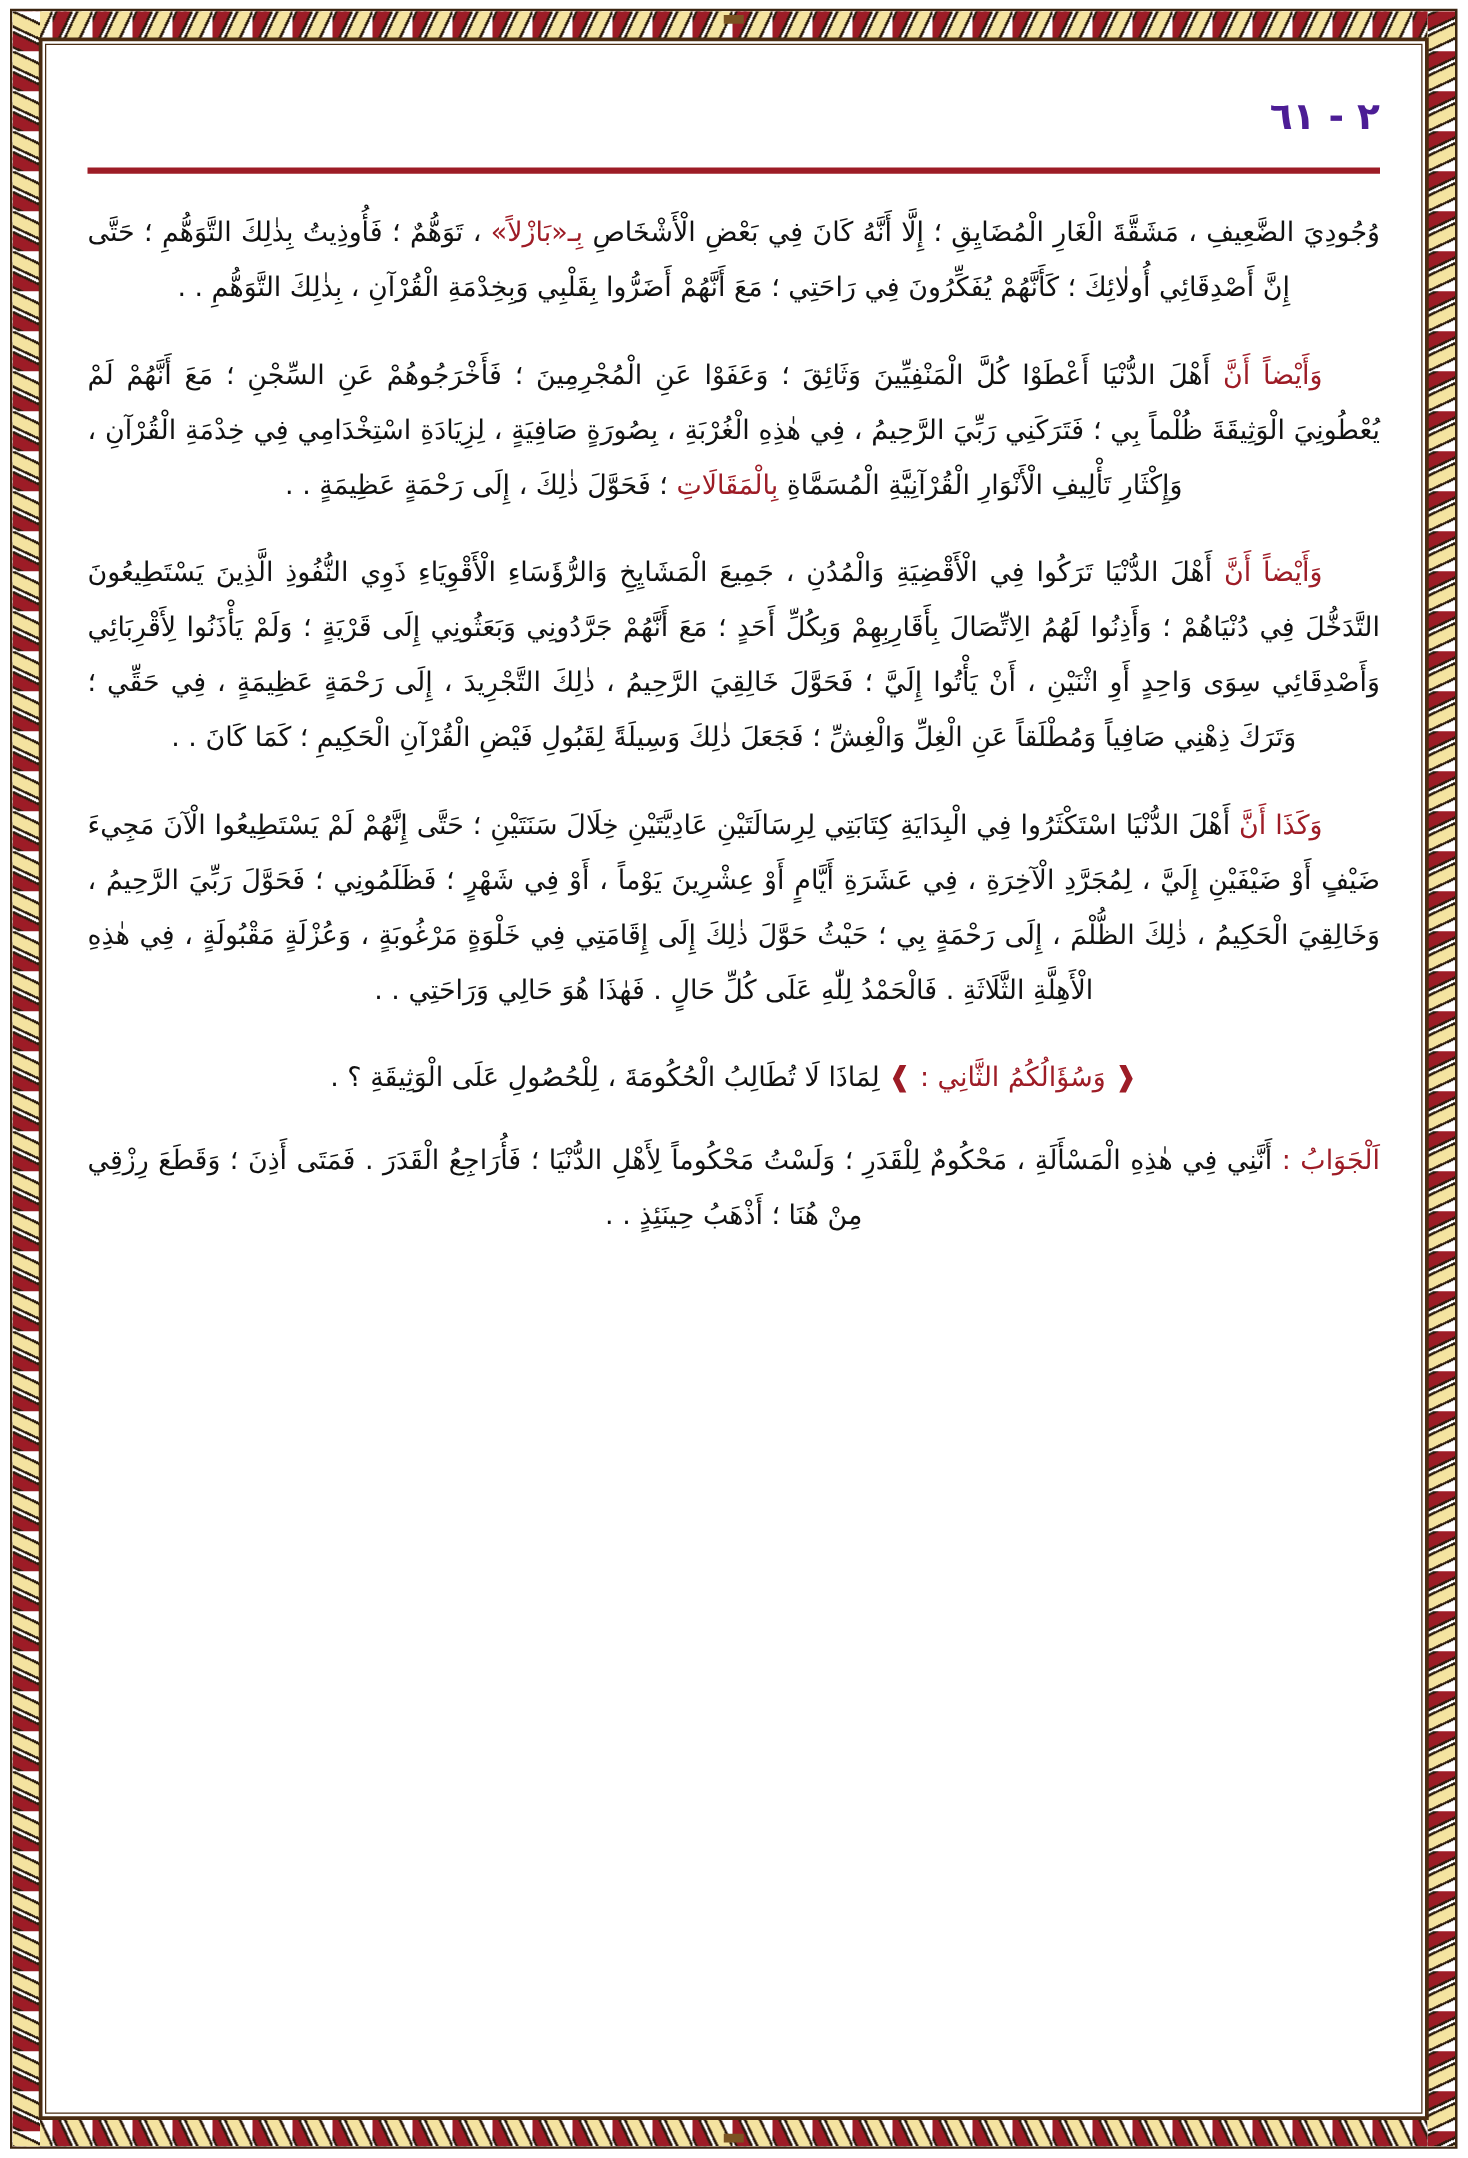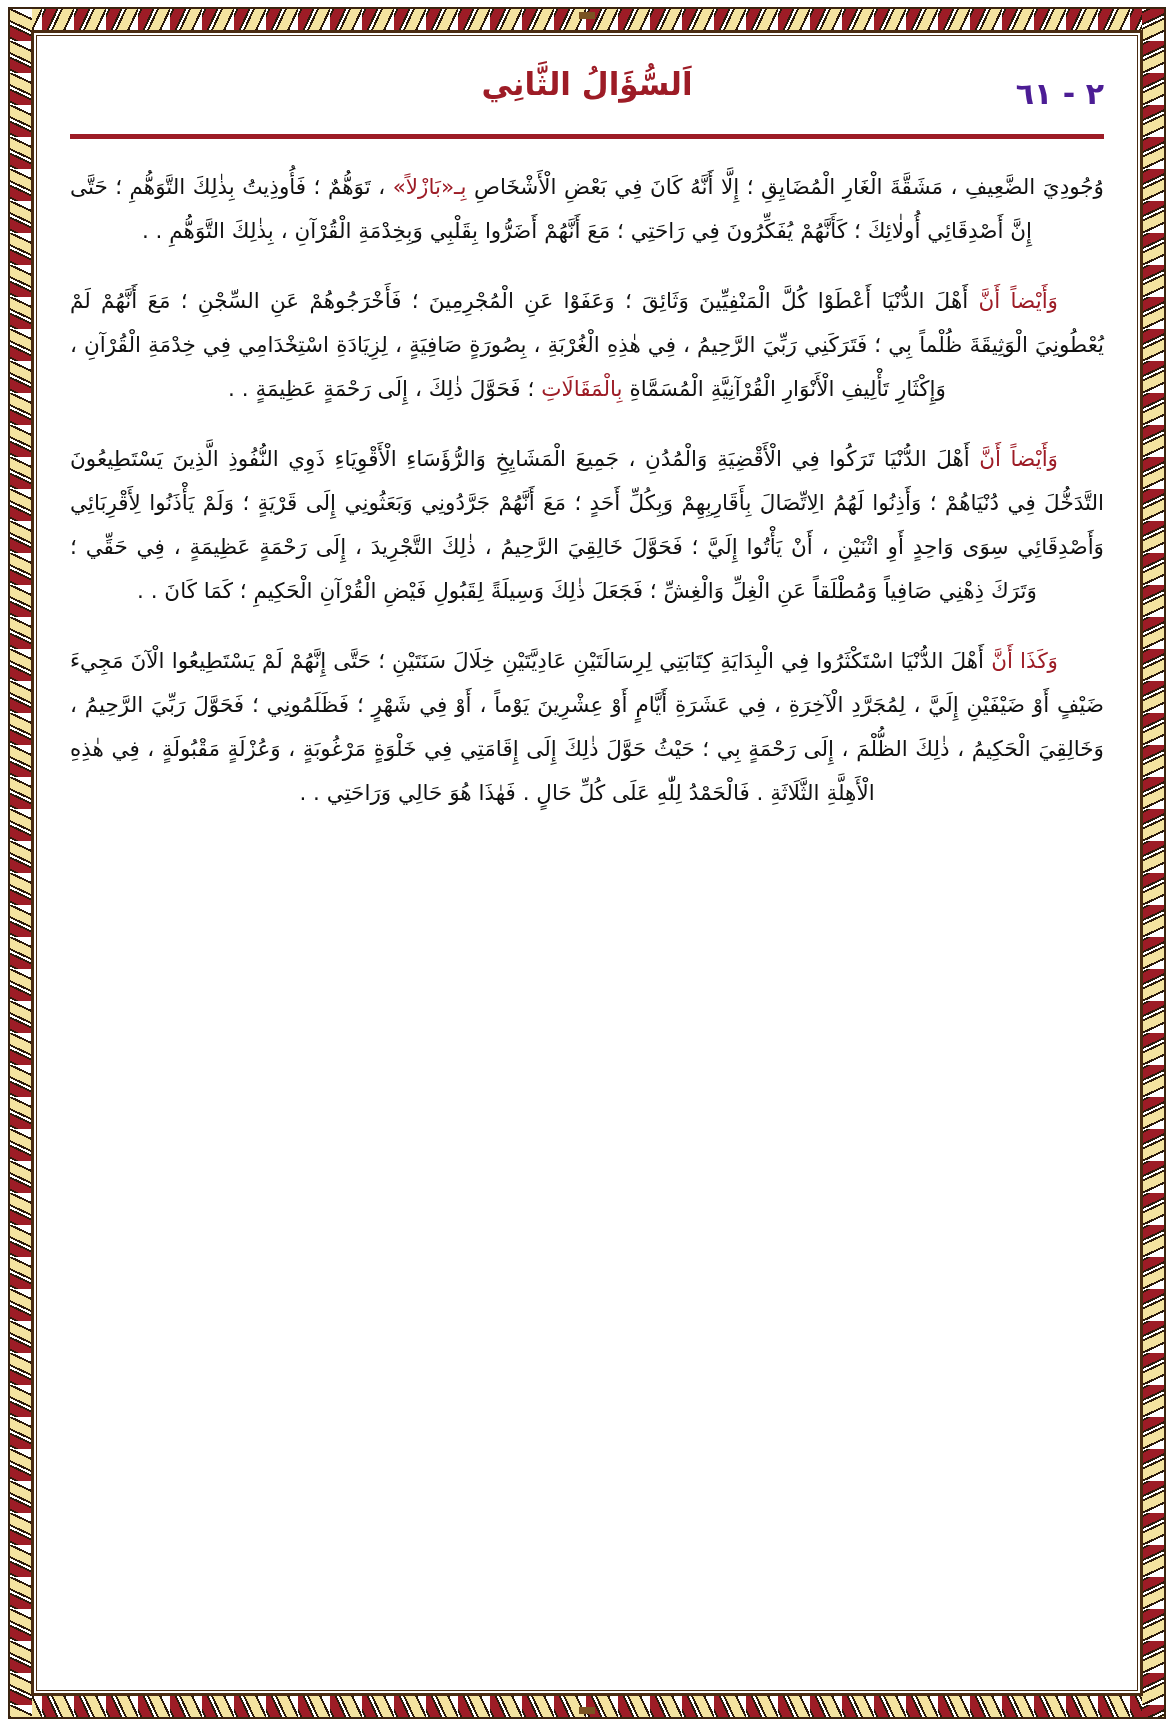--- a/index.html
+++ b/index.html
@@ -190,29 +190,38 @@
   </div>
   <div class="braid braid-v left"></div>
   <div class="braid braid-v right"></div>
   <div class="frame-inner"></div>
   <div class="frame-inner2"></div>
 
   <div class="content">
 
     <div class="header">
       <div class="page-num">٢ - ٦١</div>
-      <div class="chapter-title">اَلسُّؤَالُ الثَّانِي</div>
     </div>
 
     <div class="rule"></div>
 
     <div class="body">
 
       <p class="para" id="p1"><span>وُجُودِيَ الضَّعِيفِ ، مَشَقَّةَ الْغَارِ الْمُضَايِقِ ؛ إِلَّا أَنَّهُ كَانَ فِي بَعْضِ الْأَشْخَاصِ </span><span class="red">بِـ«بَازْلاً»</span><span> ، تَوَهُّمٌ ؛ فَأُوذِيتُ بِذٰلِكَ التَّوَهُّمِ ؛ حَتَّى إِنَّ أَصْدِقَائِي أُولٰائِكَ ؛ كَأَنَّهُمْ يُفَكِّرُونَ فِي رَاحَتِي ؛ مَعَ أَنَّهُمْ أَضَرُّوا بِقَلْبِي وَبِخِدْمَةِ الْقُرْآنِ ، بِذٰلِكَ التَّوَهُّمِ . .</span></p>
       <p class="para indent" id="p2"><span class="red">وَأَيْضاً أَنَّ</span><span> أَهْلَ الدُّنْيَا أَعْطَوْا كُلَّ الْمَنْفِيِّينَ وَثَائِقَ ؛ وَعَفَوْا عَنِ الْمُجْرِمِينَ ؛ فَأَخْرَجُوهُمْ عَنِ السِّجْنِ ؛ مَعَ أَنَّهُمْ لَمْ يُعْطُونِيَ الْوَثِيقَةَ ظُلْماً بِي ؛ فَتَرَكَنِي رَبِّيَ الرَّحِيمُ ، فِي هٰذِهِ الْغُرْبَةِ ، بِصُورَةٍ صَافِيَةٍ ، لِزِيَادَةِ اسْتِخْدَامِي فِي خِدْمَةِ الْقُرْآنِ ، وَإِكْثَارِ تَأْلِيفِ الْأَنْوَارِ الْقُرْآنِيَّةِ الْمُسَمَّاةِ </span><span class="red">بِالْمَقَالَاتِ</span><span> ؛ فَحَوَّلَ ذٰلِكَ ، إِلَى رَحْمَةٍ عَظِيمَةٍ . .</span></p>
       <p class="para indent" id="p3"><span class="red">وَأَيْضاً أَنَّ</span><span> أَهْلَ الدُّنْيَا تَرَكُوا فِي الْأَقْضِيَةِ وَالْمُدُنِ ، جَمِيعَ الْمَشَايِخِ وَالرُّؤَسَاءِ الْأَقْوِيَاءِ ذَوِي النُّفُوذِ الَّذِينَ يَسْتَطِيعُونَ التَّدَخُّلَ فِي دُنْيَاهُمْ ؛ وَأَذِنُوا لَهُمُ الِاتِّصَالَ بِأَقَارِبِهِمْ وَبِكُلِّ أَحَدٍ ؛ مَعَ أَنَّهُمْ جَرَّدُونِي وَبَعَثُونِي إِلَى قَرْيَةٍ ؛ وَلَمْ يَأْذَنُوا لِأَقْرِبَائِي وَأَصْدِقَائِي سِوَى وَاحِدٍ أَوِ اثْنَيْنِ ، أَنْ يَأْتُوا إِلَيَّ ؛ فَحَوَّلَ خَالِقِيَ الرَّحِيمُ ، ذٰلِكَ التَّجْرِيدَ ، إِلَى رَحْمَةٍ عَظِيمَةٍ ، فِي حَقِّي ؛ وَتَرَكَ ذِهْنِي صَافِياً وَمُطْلَقاً عَنِ الْغِلِّ وَالْغِشِّ ؛ فَجَعَلَ ذٰلِكَ وَسِيلَةً لِقَبُولِ فَيْضِ الْقُرْآنِ الْحَكِيمِ ؛ كَمَا كَانَ . .</span></p>
       <p class="para indent" id="p4"><span class="red">وَكَذَا أَنَّ</span><span> أَهْلَ الدُّنْيَا اسْتَكْثَرُوا فِي الْبِدَايَةِ كِتَابَتِي لِرِسَالَتَيْنِ عَادِيَّتَيْنِ خِلَالَ سَنَتَيْنِ ؛ حَتَّى إِنَّهُمْ لَمْ يَسْتَطِيعُوا الْآنَ مَجِيءَ ضَيْفٍ أَوْ ضَيْفَيْنِ إِلَيَّ ، لِمُجَرَّدِ الْآخِرَةِ ، فِي عَشَرَةِ أَيَّامٍ أَوْ عِشْرِينَ يَوْماً ، أَوْ فِي شَهْرٍ ؛ فَظَلَمُونِي ؛ فَحَوَّلَ رَبِّيَ الرَّحِيمُ ، وَخَالِقِيَ الْحَكِيمُ ، ذٰلِكَ الظُّلْمَ ، إِلَى رَحْمَةٍ بِي ؛ حَيْثُ حَوَّلَ ذٰلِكَ إِلَى إِقَامَتِي فِي خَلْوَةٍ مَرْغُوبَةٍ ، وَعُزْلَةٍ مَقْبُولَةٍ ، فِي هٰذِهِ الْأَهِلَّةِ الثَّلَاثَةِ . فَالْحَمْدُ لِلّٰهِ عَلَى كُلِّ حَالٍ . فَهٰذَا هُوَ حَالِي وَرَاحَتِي . .</span></p>
 
-
+      <p class="para q-line">
+        <span class="orn">❰</span>
+        <span class="red">وَسُؤَالُكُمُ الثَّانِي :</span>
+        <span class="orn">❱</span>
+        <span> لِمَاذَا لَا تُطَالِبُ الْحُكُومَةَ ، لِلْحُصُولِ عَلَى الْوَثِيقَةِ ؟ .</span>
+      </p>
+
+      <p class="para last">
+        <span class="red">اَلْجَوَابُ :</span>
+        <span> أَنَّنِي فِي هٰذِهِ الْمَسْأَلَةِ ، مَحْكُومٌ لِلْقَدَرِ ؛ وَلَسْتُ مَحْكُوماً لِأَهْلِ الدُّنْيَا ؛ فَأُرَاجِعُ الْقَدَرَ . فَمَتَى أَذِنَ ؛ وَقَطَعَ رِزْقِي مِنْ هُنَا ؛ أَذْهَبُ حِينَئِذٍ . .</span>
+      </p>
 
     </div>
   </div>
 </div>
 
 </body></html>

